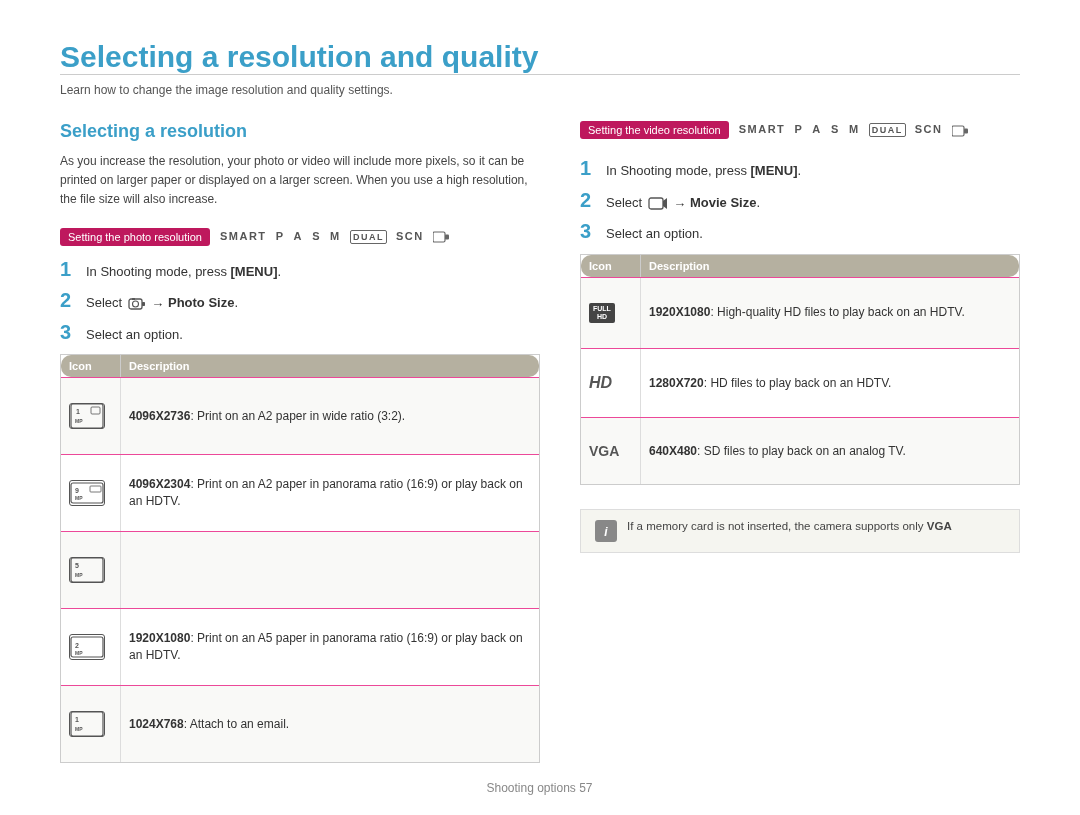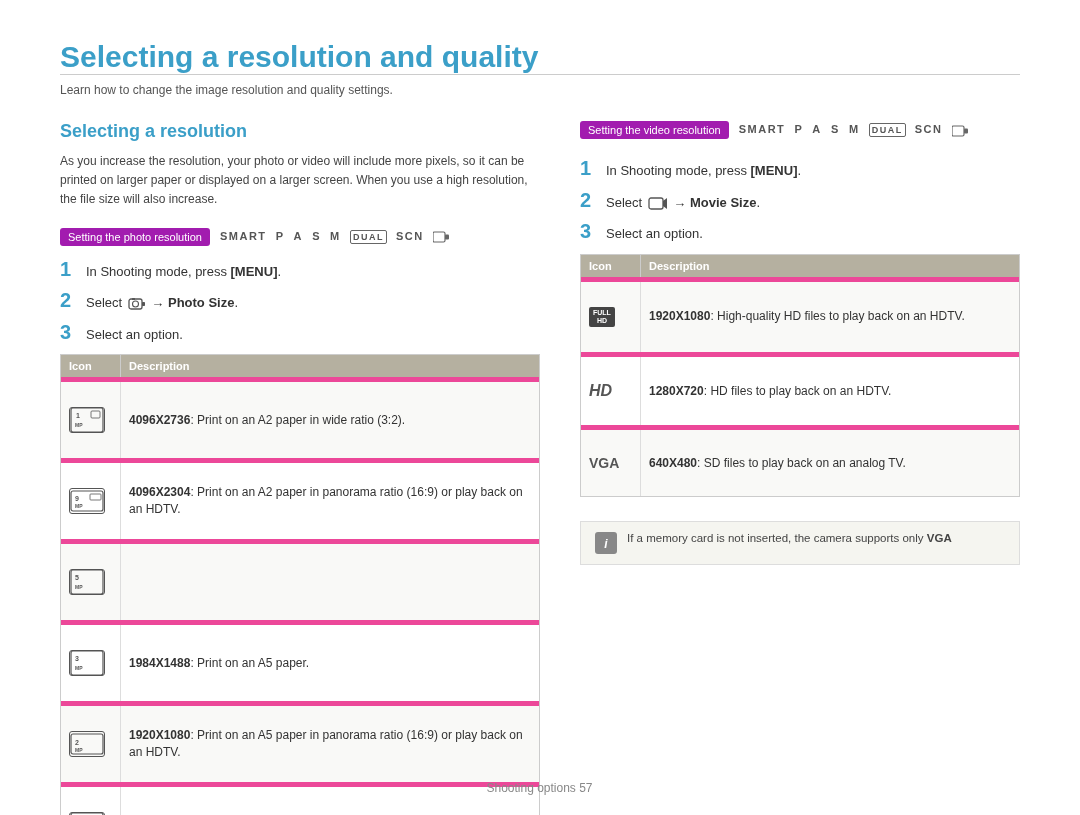--- a/index.html
+++ b/index.html
@@ -52,21 +52,21 @@
       line-height: 1.6;
       margin-bottom: 18px;
     }
     .badge-row {
       display: flex;
       align-items: center;
       gap: 10px;
       margin-bottom: 12px;
     }
     .badge {
-      background: #a21caf;
+      background: #be185d;
       color: #fff;
       font-size: 11px;
       padding: 3px 8px;
       border-radius: 3px;
       white-space: nowrap;
     }
     .step {
       display: flex;
       align-items: baseline;
       gap: 8px;
@@ -90,33 +90,34 @@
       margin-top: 10px;
       border: 1px solid #ccc;
       width: 100%;
     }
     .table-header {
       display: flex;
       background: #b5b0a0;
       color: #fff;
       font-size: 11px;
       font-weight: bold;
+      border-radius: 10px;
     }
     .table-header .th-icon {
       width: 60px;
       padding: 5px 8px;
       border-right: 1px solid #ccc;
     }
     .table-header .th-desc {
       flex: 1;
       padding: 5px 8px;
     }
     .table-row {
       display: flex;
-      border-top: 5px solid #ec4899;
+      border-top: 1px solid #ec4899;
       align-items: center;
     }
     .table-row:nth-child(even) {
       background: #f9f9f7;
     }
     .td-icon {
       width: 60px;
       padding: 25px 8px;
       border-right: 1px solid #ddd;
       display: flex;
@@ -295,32 +296,20 @@
             <div class="res-icon">
               <svg width="34" height="26" viewBox="0 0 34 26">
                   <rect x="1" y="1" width="32" height="24" rx="2" fill="none" stroke="#555" stroke-width="1.2"></rect>
                   <text x="5" y="11" font-size="7" font-weight="bold" fill="#555">5</text>
                   <text x="5" y="20" font-size="5" fill="#555">MP</text>
                 </svg>
             </div>
           </div>
         </div>
 
-        <div class="table-row">
-          <div class="td-icon">
-            <div class="res-icon">
-              <svg width="34" height="26" viewBox="0 0 34 26">
-                  <rect x="1" y="1" width="32" height="24" rx="2" fill="none" stroke="#555" stroke-width="1.2"></rect>
-                  <text x="5" y="11" font-size="7" font-weight="bold" fill="#555">3</text>
-                  <text x="5" y="20" font-size="5" fill="#555">MP</text>
-                </svg>
-            </div>
-          </div>
-          <div class="td-desc"><strong>1984X1488</strong>: Print on an A5 paper.</div>
-        </div>
 
         <div class="table-row">
           <div class="td-icon">
             <div class="res-icon">
               <svg width="34" height="26" viewBox="0 0 34 26">
                   <rect x="1" y="3" width="32" height="20" rx="2" fill="none" stroke="#555" stroke-width="1.2"></rect>
                   <text x="5" y="14" font-size="7" font-weight="bold" fill="#555">2</text>
                   <text x="5" y="21" font-size="5" fill="#555">MP</text>
                 </svg>
             </div>

